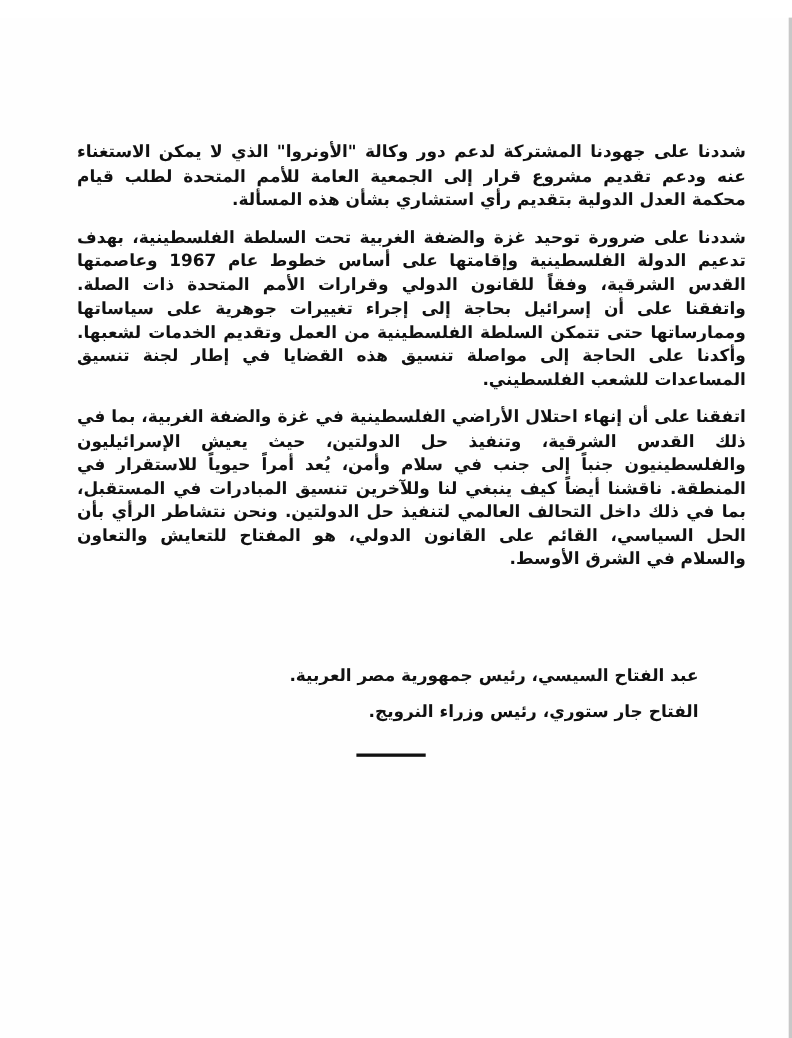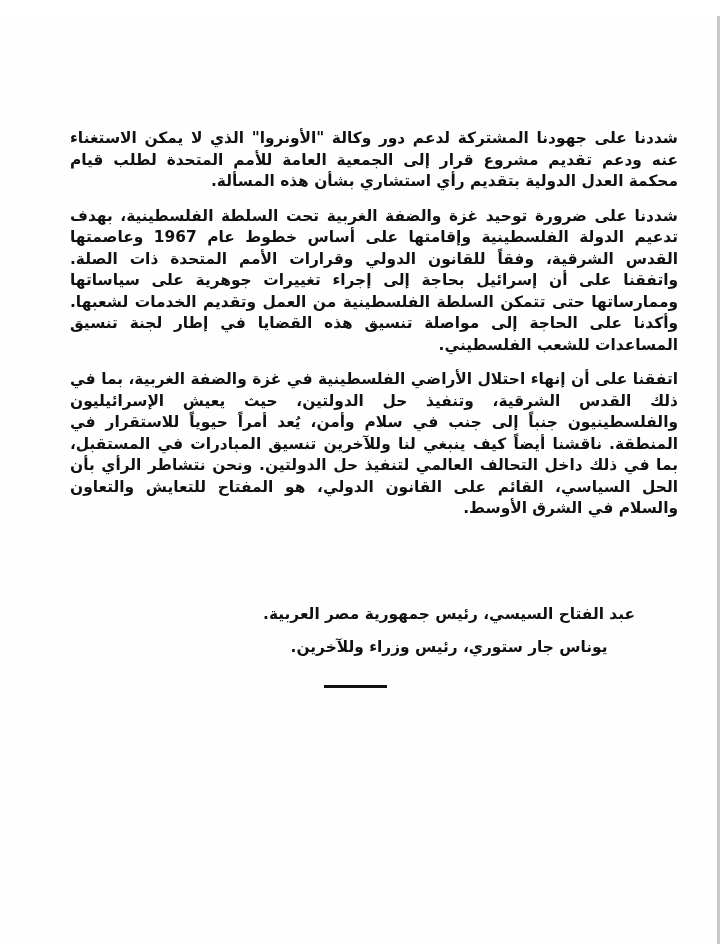--- a/index.html
+++ b/index.html
@@ -14,31 +14,31 @@
     }
     .content {
       position: absolute; left: 70px; top: 112px; width: 608px;
       direction: rtl; text-align: justify;
       font-family: "DejaVu Sans", sans-serif;
       font-weight: bold; font-size: 15.4px; line-height: 21.5px; color: #111;
     }
     .para { margin: 0 0 13px 0; text-align-last: right; }
     .sigs { position: absolute; right: 82px; top: 588px; direction: rtl;
       font-family: "DejaVu Sans", sans-serif; font-weight: bold; font-size: 15.4px; color: #111; }
-    .sig { margin: 0; line-height: 21px; text-align: center; }
+    .sig { margin: 0; line-height: 21px; }
     .sig + .sig { margin-top: 12px; }
     .rule { position: absolute; left: 324px; top: 669px; width: 63px; height: 3px; background: #111; }
   </style>
 </head>
 <body>
 
 <div class="page">
   <div class="content">
     <p class="para">شددنا على جهودنا المشتركة لدعم دور وكالة "الأونروا" الذي لا يمكن الاستغناء عنه ودعم تقديم مشروع قرار إلى الجمعية العامة للأمم المتحدة لطلب قيام محكمة العدل الدولية بتقديم رأي استشاري بشأن هذه المسألة.</p>
     <p class="para">شددنا على ضرورة توحيد غزة والضفة الغربية تحت السلطة الفلسطينية، بهدف تدعيم الدولة الفلسطينية وإقامتها على أساس خطوط عام 1967 وعاصمتها القدس الشرقية، وفقاً للقانون الدولي وقرارات الأمم المتحدة ذات الصلة. واتفقنا على أن إسرائيل بحاجة إلى إجراء تغييرات جوهرية على سياساتها وممارساتها حتى تتمكن السلطة الفلسطينية من العمل وتقديم الخدمات لشعبها. وأكدنا على الحاجة إلى مواصلة تنسيق هذه القضايا في إطار لجنة تنسيق المساعدات للشعب الفلسطيني.</p>
     <p class="para">اتفقنا على أن إنهاء احتلال الأراضي الفلسطينية في غزة والضفة الغربية، بما في ذلك القدس الشرقية، وتنفيذ حل الدولتين، حيث يعيش الإسرائيليون والفلسطينيون جنباً إلى جنب في سلام وأمن، يُعد أمراً حيوياً للاستقرار في المنطقة. ناقشنا أيضاً كيف ينبغي لنا وللآخرين تنسيق المبادرات في المستقبل، بما في ذلك داخل التحالف العالمي لتنفيذ حل الدولتين. ونحن نتشاطر الرأي بأن الحل السياسي، القائم على القانون الدولي، هو المفتاح للتعايش والتعاون والسلام في الشرق الأوسط.</p>
   </div>
   <div class="sigs">
     <p class="sig">عبد الفتاح السيسي، رئيس جمهورية مصر العربية.</p>
-    <p class="sig">يوناس جار ستوري، رئيس وزراء وللآخرين.</p>
+    <p class="sig">الفتاح جار ستوري، رئيس وزراء النرويج.</p>
   </div>
   <div class="rule"></div>
 </div>
 
 </body></html>

